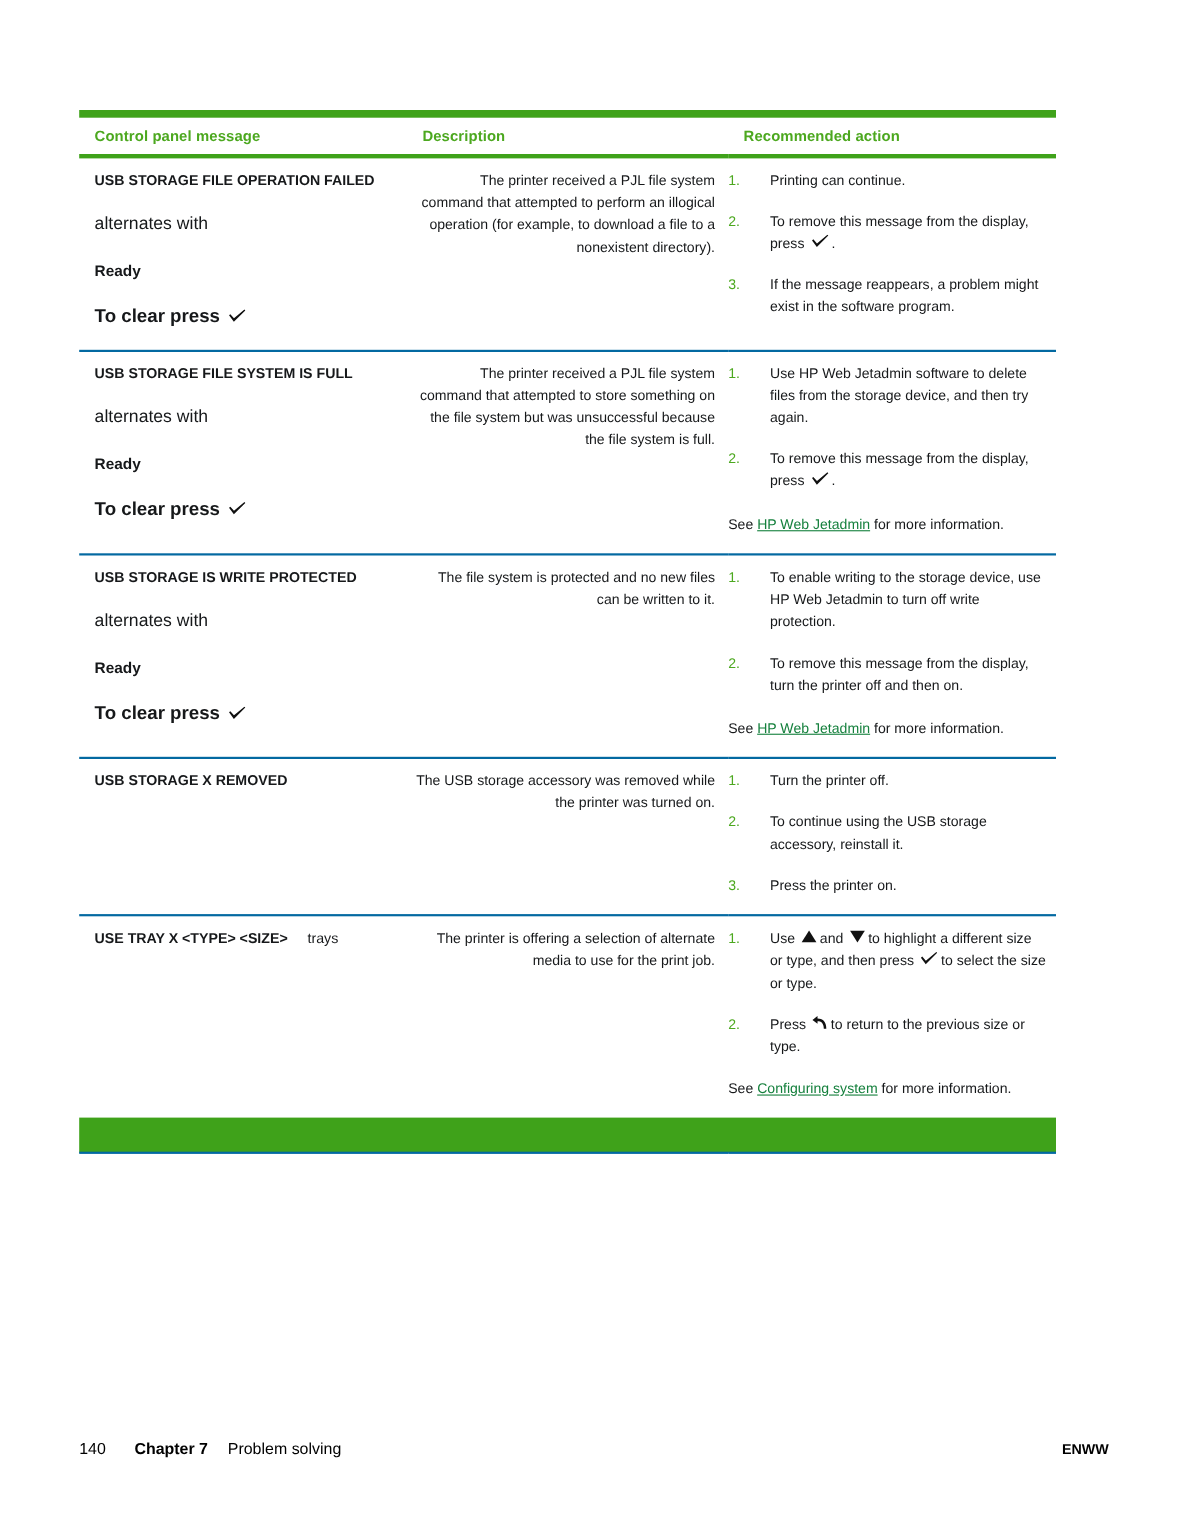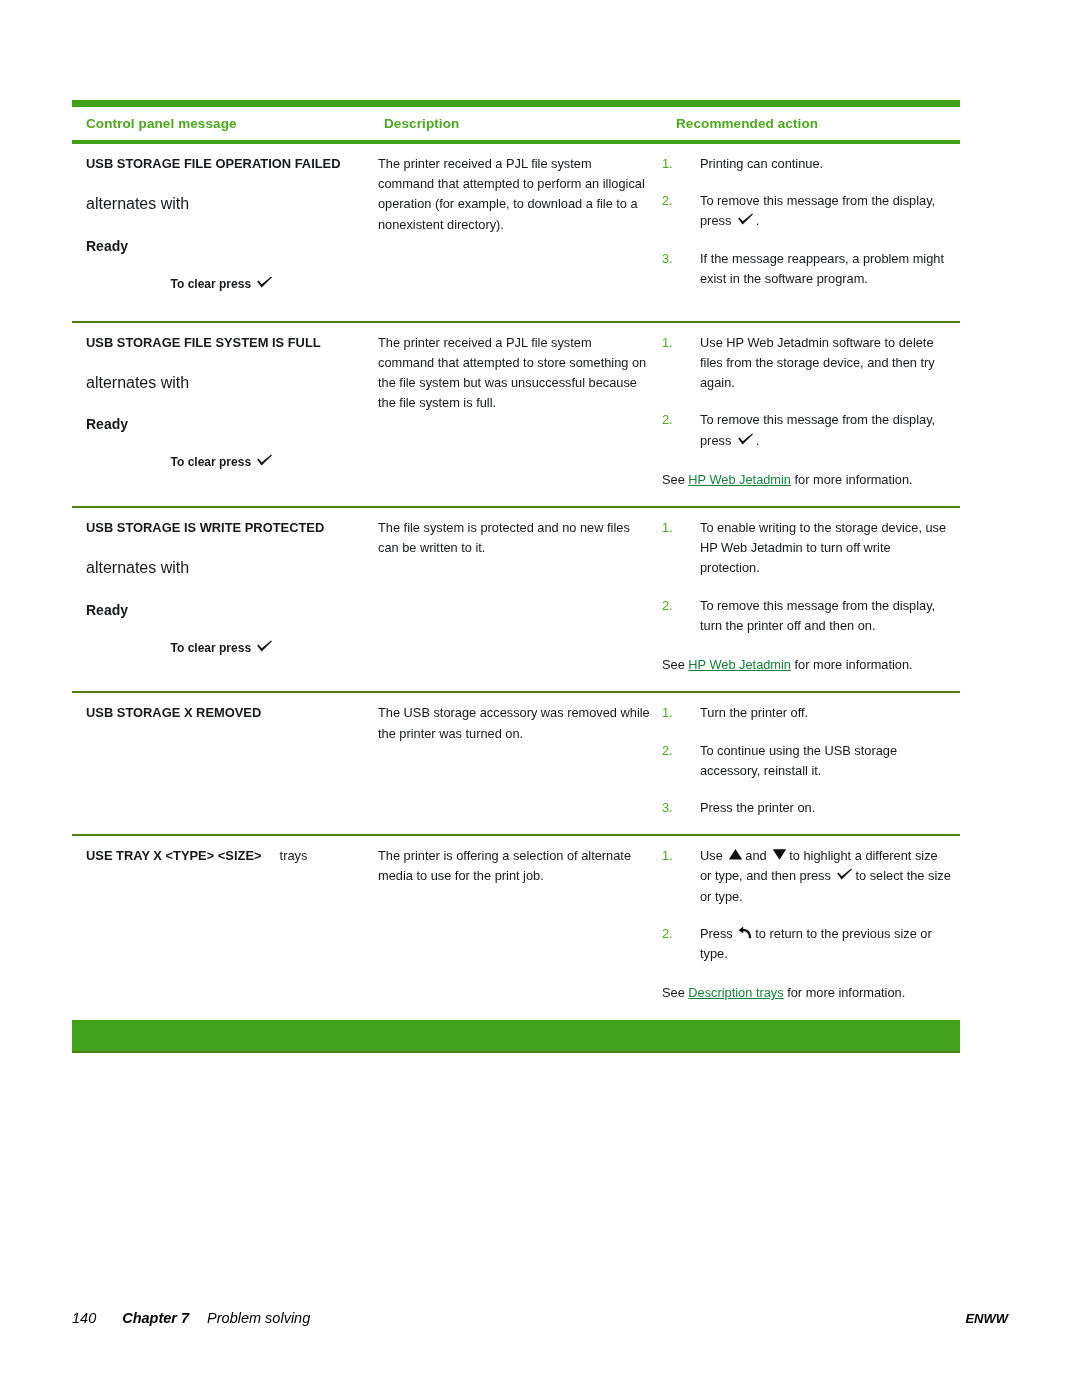--- a/index.html
+++ b/index.html
@@ -60,27 +60,27 @@
     border-bottom: 4px solid #3fa21a;
     letter-spacing: .1px;
   }
   thead th.first { padding-left: 14px; }
 
   tbody td {
     vertical-align: top;
     font-size: 12.8px;
     line-height: 1.58;
     padding: 10px 16px 16px 14px;
-    border-bottom: 2px solid #4d7c0f;
+    border-bottom: 2px solid #0369a1;
     color: #16181a;
   }
   tbody tr.last td { border-bottom: none; }
 
   td.col-msg { padding-left: 14px; padding-right: 10px; }
-  td.col-desc { padding-left: 8px; padding-right: 12px; }
+  td.col-desc { padding-left: 8px; padding-right: 12px; text-align: right; }
   td.col-act  { padding-left: 0px; padding-right: 8px; }
 
   
   .msg-name {
     font-weight: bold;
     font-size: 12.9px;
     line-height: 1.5;
     margin: 0 0 18px 0;
   }
   .msg-name .reg { font-weight: normal; padding-left: 18px; }
@@ -88,23 +88,22 @@
     margin: 0 0 18px 0;
     font-size: 16px;
   }
   .ready {
     font-weight: bold;
     margin: 0 0 18px 0;
     font-size: 14px;
   }
   .to-clear {
     font-weight: bold;
-    margin: 11px;
-    font-size: 12px;
-    text-align: center;
+    margin: 0;
+    font-size: 17px;
   }
 
   
   .desc-p { margin: 0; }
 
   
   ol.actions {
     list-style: none;
     margin: 0;
     padding: 0;
@@ -144,21 +143,20 @@
 
   
   .footer {
     position: absolute;
     left: 72px;
     right: 72px;
     top: 1310px;
     display: flex;
     align-items: baseline;
     font-size: 14.5px;
-    font-style: italic;
   }
   .footer .pg { font-weight: normal; margin-right: 26px; }
   .footer .chap { font-weight: bold; margin-right: 18px; }
   .footer .sect { font-weight: normal; }
   .footer .spacer { flex: 1; }
   .footer .ew { font-weight: bold; font-size: 13px; }
 </style>
 </head>
 <body>
 
@@ -292,21 +290,21 @@
                     <path d="M7.5 11.8 L0.8 1.2 L14.2 1.2 Z" fill="#111"></path>
                   </svg></span><span>to highlight a different size or type, and then press</span>
               <span class="ico ico-check"><svg viewBox="0 0 17 13">
                     <path d="M1.2 5.6 L5.6 11.6 L16 1.2 L15.2 0.4 L5.7 8.3 L2.4 4.6 Z" fill="#111"></path>
                   </svg></span><span>to select the size or type.</span></li>
             <li><span class="num">2.</span><span>Press</span>
               <span class="ico ico-ret"><svg viewBox="0 0 15 14">
                     <path d="M13.2 12.2 C13.2 5.6 9.6 3.0 5.2 3.0 L5.2 0.6 L0.6 4.2 L5.2 7.6 L5.2 5.3 C8.4 5.3 10.9 6.9 10.9 12.2 Z" fill="#111"></path>
                   </svg></span><span>to return to the previous size or type.</span></li>
           </ol>
-          <p class="see-line"><span>See </span><a class="lnk" href="#">Description trays</a><span> for more information.</span></p>
+          <p class="see-line"><span>See </span><a class="lnk" href="#">Configuring system</a><span> for more information.</span></p>
         </td>
       </tr>
 
       <tr>
         <td class="bottom-rule" colspan="3"></td>
       </tr>
 
     </tbody>
   </table>
 

